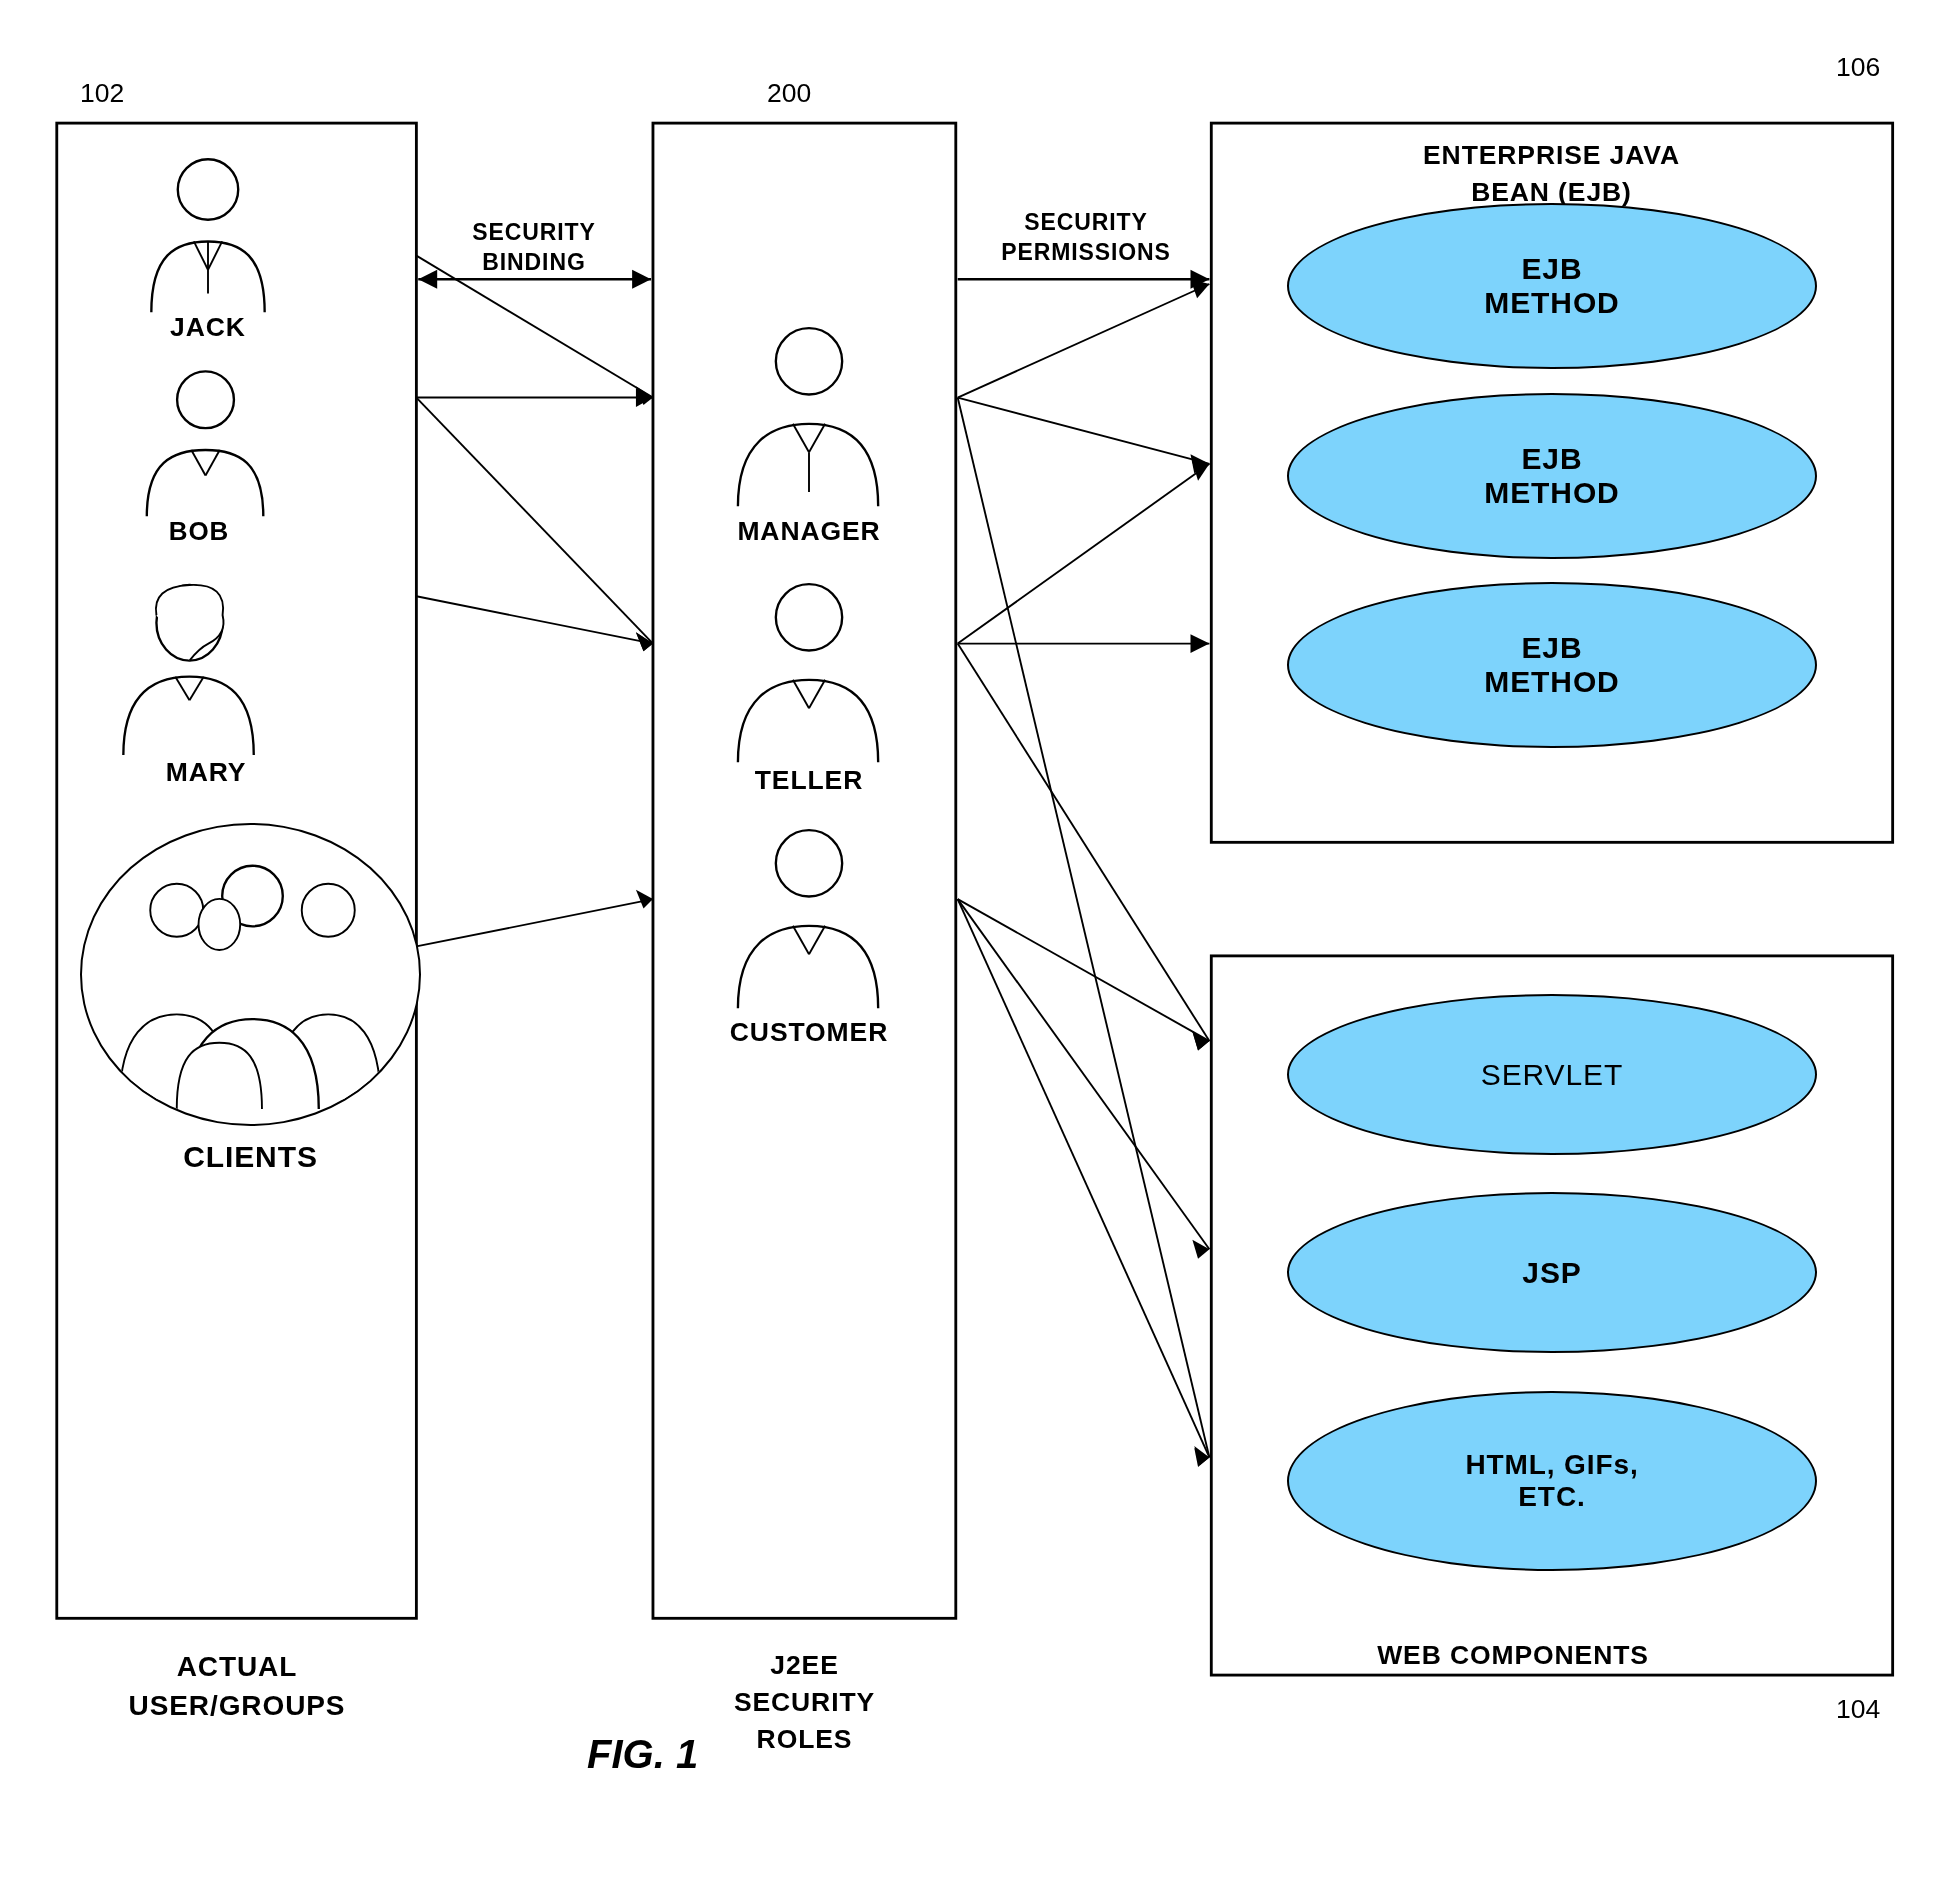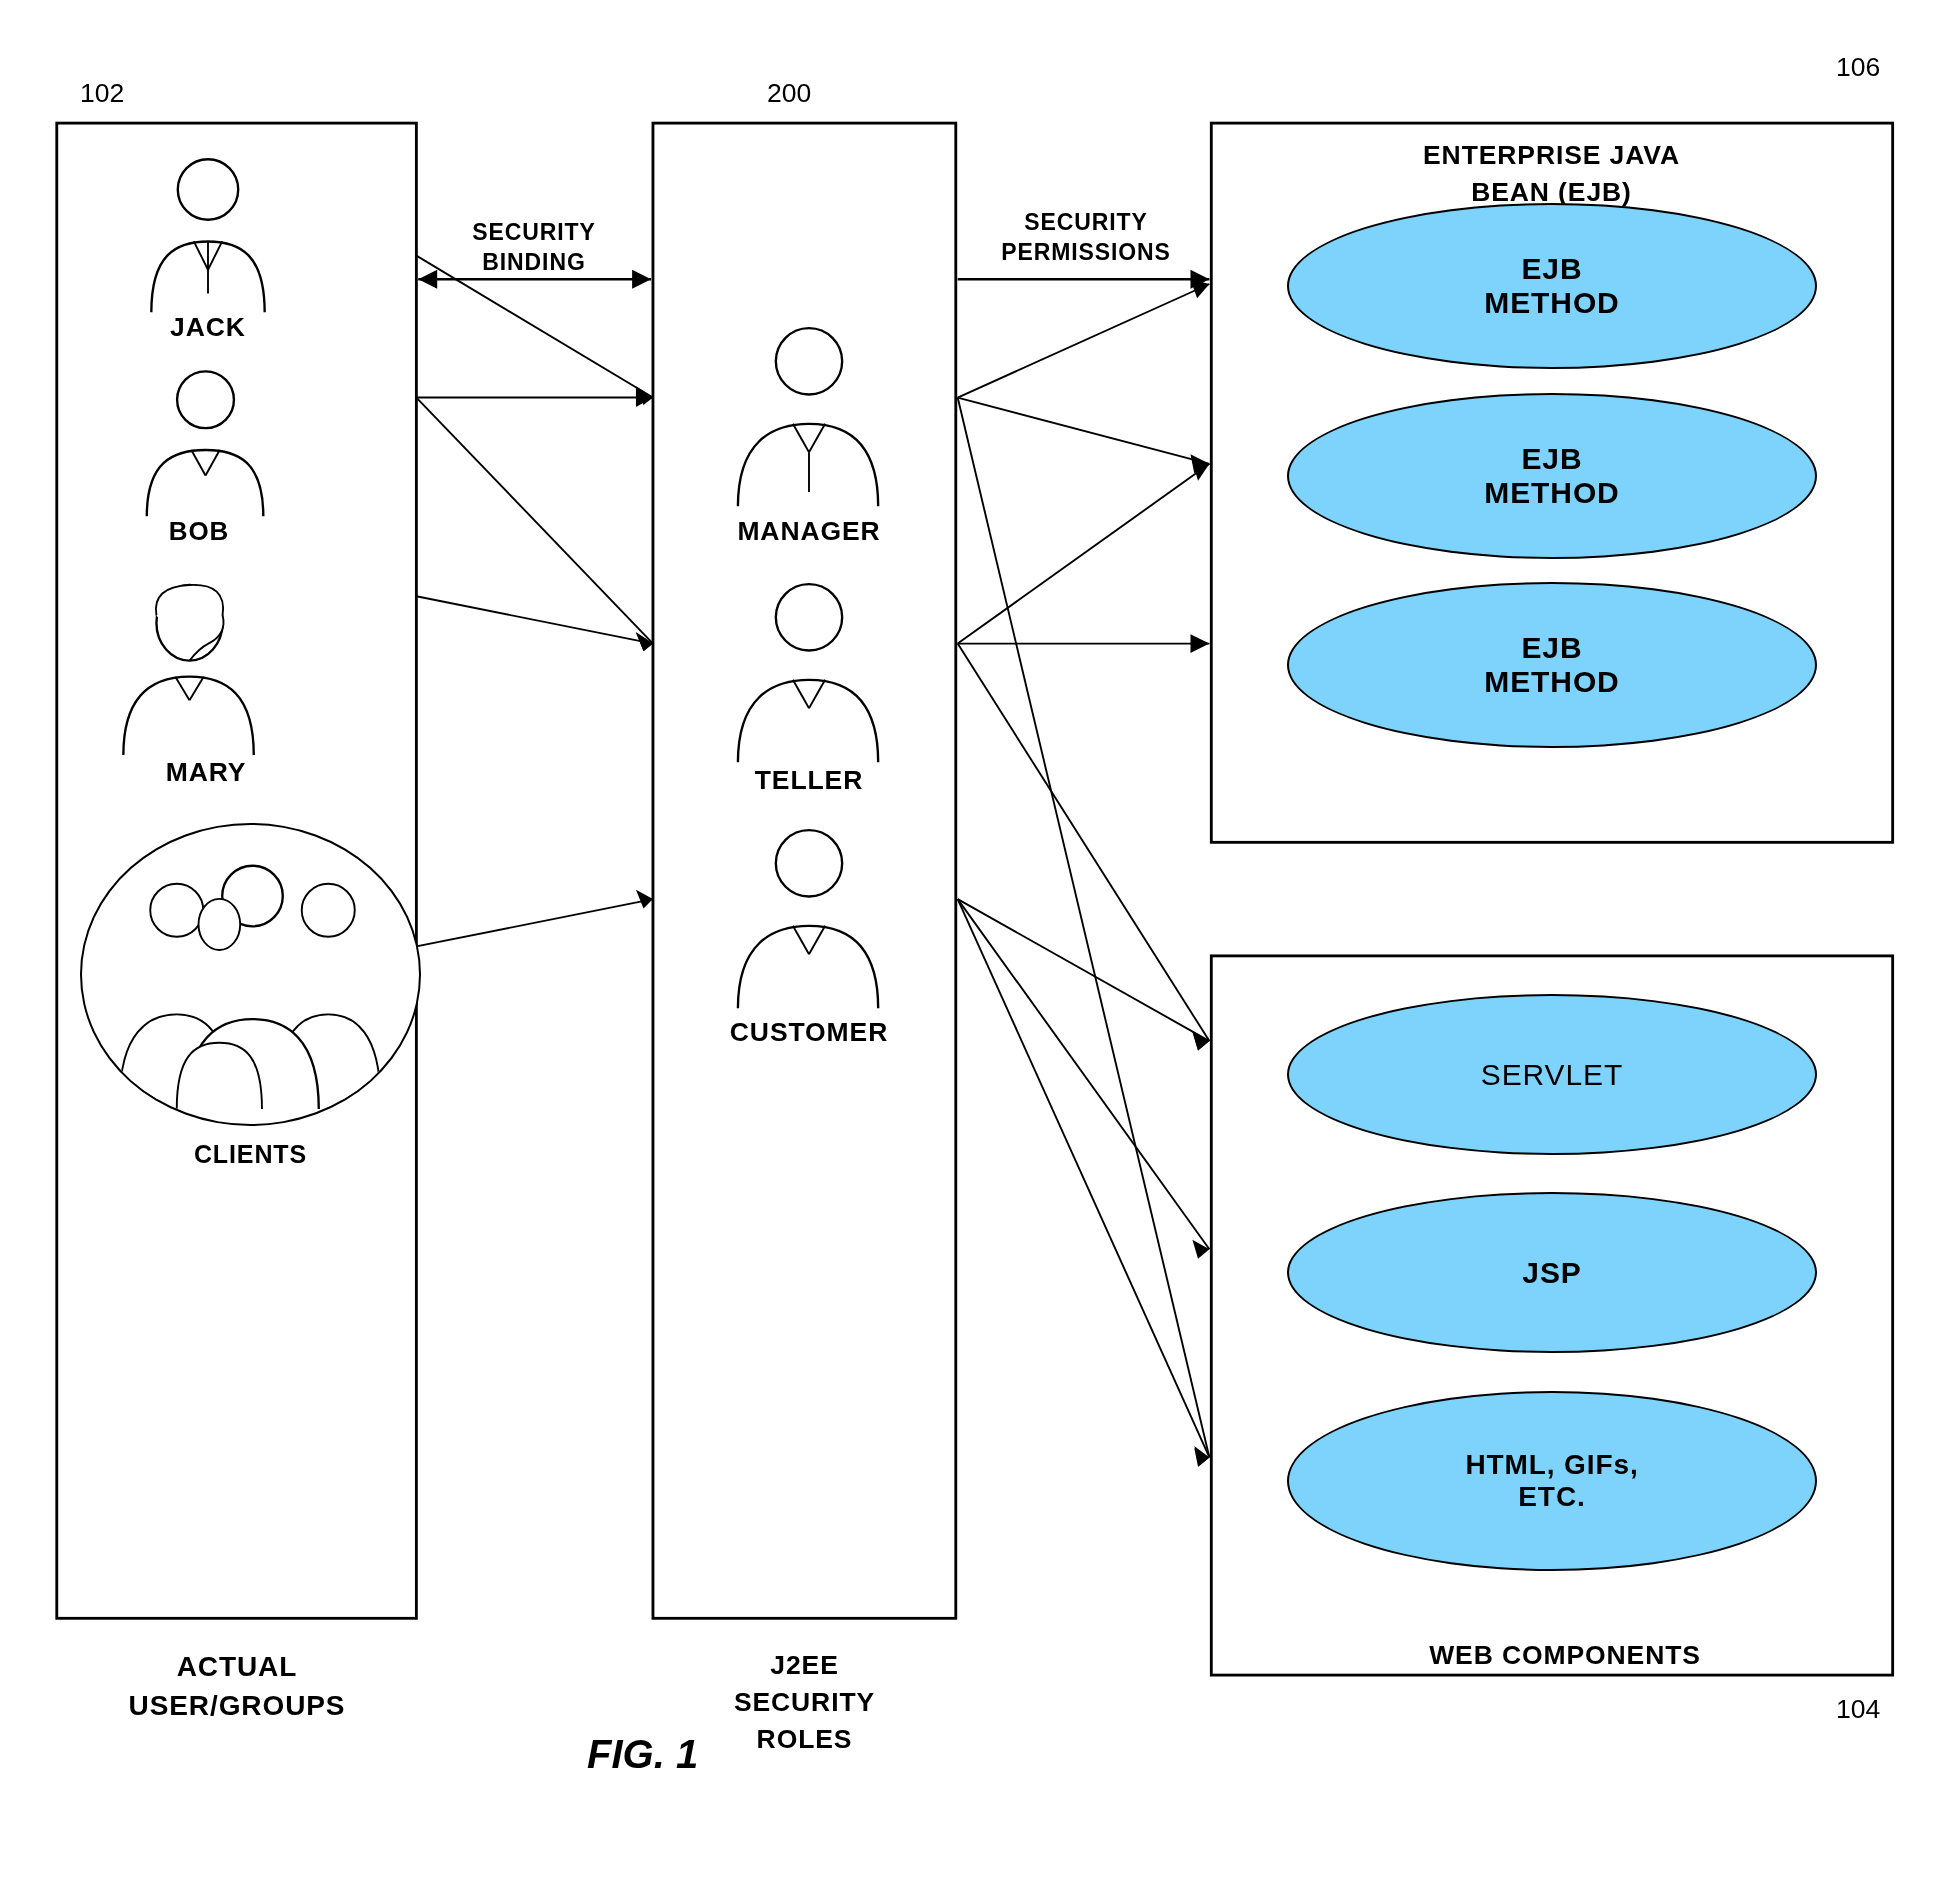--- a/index.html
+++ b/index.html
@@ -155,21 +155,21 @@
   <div class="ref-num" style="left:1836px; top:52px;">106</div>
 
   <div class="ref-num" style="left:1836px; top:1694px;">104</div>
 
   <div class="label" style="left:57px; top:1647px; width:360px; font-size:28px; line-height:1.4;">ACTUAL<br>USER/GROUPS</div>
 
   <div class="label" style="left:653px; top:1647px; width:303px; font-size:26.5px; line-height:1.4;">J2EE<br>SECURITY<br>ROLES</div>
 
   <div class="label" style="left:1211px; top:137px; width:681px; font-size:26.5px; line-height:1.4;">ENTERPRISE JAVA<br>BEAN (EJB)</div>
 
-  <div class="label" style="left:1263px; top:1637px; width:604px; font-size:26.5px; line-height:1.4;">WEB COMPONENTS</div>
+  <div class="label" style="left:1211px; top:1637px; width:604px; font-size:26.5px; line-height:1.4;">WEB COMPONENTS</div>
 
   <div class="label" style="left:418px; top:218px; width:232px; font-size:23px; line-height:1.3; font-weight:bold;">SECURITY<br>BINDING</div>
 
   <div class="label" style="left:958px; top:208px; width:256px; font-size:23px; line-height:1.3; font-weight:bold;">SECURITY<br>PERMISSIONS</div>
 
   <div class="person-icon" style="left:123px; top:147px;">
     <svg width="170" height="170" viewBox="0 0 180 180">
 
       <circle cx="90" cy="45" r="32" fill="white" stroke="black" stroke-width="2.5"></circle>
 
@@ -217,21 +217,21 @@
       <circle cx="260" cy="90" r="28" fill="white" stroke="black" stroke-width="2"></circle>
       <path d="M205,290 C205,220 232,200 260,200 C288,200 315,220 315,290" fill="white" stroke="black" stroke-width="2"></path>
 
       <circle cx="180" cy="75" r="32" fill="white" stroke="black" stroke-width="2.5"></circle>
       <path d="M110,300 C110,225 145,205 180,205 C215,205 250,225 250,300" fill="white" stroke="black" stroke-width="2.5"></path>
 
       <ellipse cx="145" cy="105" rx="22" ry="27" fill="white" stroke="black" stroke-width="2"></ellipse>
       <path d="M100,300 C100,245 118,230 145,230 C172,230 190,245 190,300" fill="white" stroke="black" stroke-width="2"></path>
     </svg>
   </div>
-  <div class="label" style="left:80px; top:1140px; width:341px; font-size:25px;">CLIENTS</div>
+  <div class="label" style="left:80px; top:1140px; width:341px; font-size:30px;">CLIENTS</div>
 
   <div class="person-icon" style="left:700px; top:312px;">
     <svg width="218" height="199" viewBox="0 0 230 210">
       <circle cx="115" cy="52" r="35" fill="white" stroke="black" stroke-width="2.5"></circle>
       <path d="M40,205 C40,138 75,118 115,118 C155,118 188,138 188,205" fill="white" stroke="black" stroke-width="2.5"></path>
       <line x1="98" y1="118" x2="115" y2="148" stroke="black" stroke-width="2"></line>
       <line x1="132" y1="118" x2="115" y2="148" stroke="black" stroke-width="2"></line>
       <line x1="115" y1="148" x2="115" y2="190" stroke="black" stroke-width="2"></line>
     </svg>
   </div>

